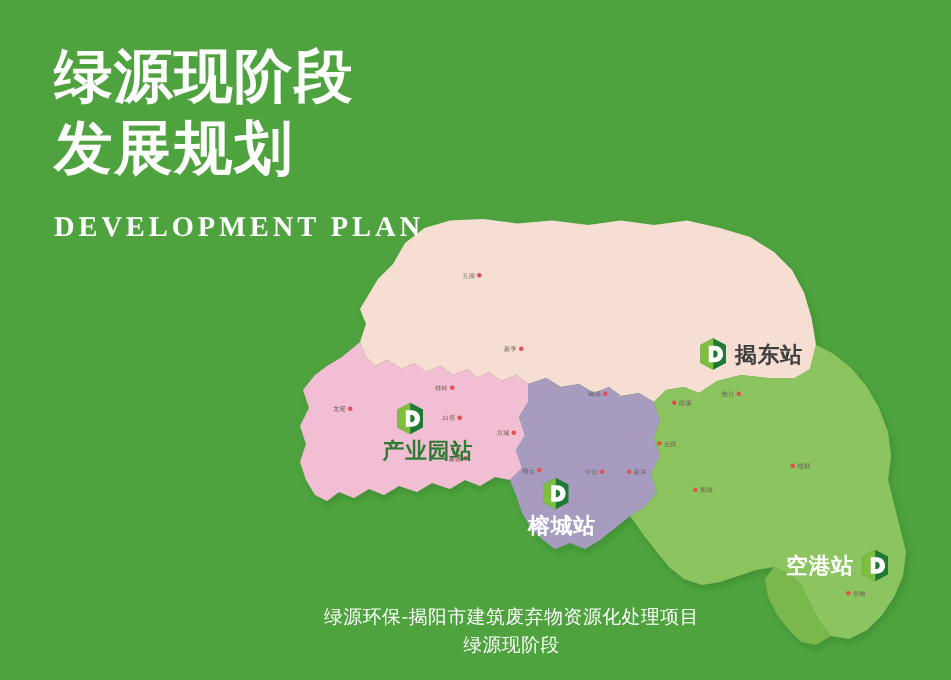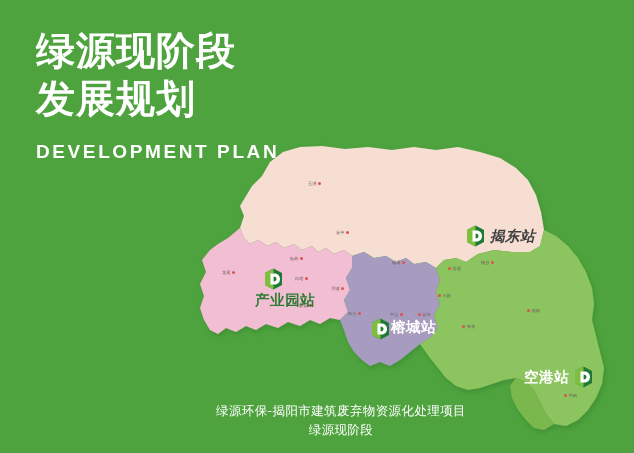--- a/index.html
+++ b/index.html
@@ -18,21 +18,21 @@
   }
   .headline .l1,.headline .l2{
     font-size:39px;line-height:44px;font-weight:700;
     letter-spacing:1px;white-space:nowrap;
     font-family:Liberation Mono, monospace;
   }
   .headline .l2{margin-top:4px;}
   .headline .sub{
     margin-top:17px;font-size:19px;font-weight:700;
     letter-spacing:2.6px;white-space:nowrap;
-    font-family:Liberation Sans, sans-serif;
+    font-family:Liberation Serif, serif;
     text-align:right;
   }
 
   
   .caption{
     position:absolute;left:0;right:0;bottom:14px;z-index:40;
     text-align:center;color:#ffffff;
   }
   .caption .c1,.caption .c2{
     font-size:12.5px;line-height:19px;font-weight:400;
@@ -49,21 +49,21 @@
   .station{position:absolute;z-index:30;display:flex;align-items:center;gap:5px;white-space:nowrap;}
   .station .slabel{
     font-size:14.5px;font-weight:700;letter-spacing:.6px;
     font-family:"DejaVu Sans","Liberation Sans",sans-serif;
   }
   .st-jiedong{left:466px;top:225px;}
   .st-jiedong .slabel{color:#3f3f3f;}
   .st-chanye{left:255px;top:268px;flex-direction:column;align-items:flex-start;gap:1px;}
   .st-chanye .logo{margin-left:9px;}
   .st-chanye .slabel{color:#2e7c33;}
-  .st-rongcheng{left:362px;top:318px;flex-direction:row;align-items:flex-start;gap:1px;}
+  .st-rongcheng{left:352px;top:318px;flex-direction:column;align-items:flex-start;gap:1px;}
   .st-rongcheng .logo{margin-left:9px;}
   .st-rongcheng .slabel{color:#ffffff;}
   .st-konggang{left:524px;top:366px;}
   .st-konggang .slabel{color:#ffffff;}
 
   .logo{width:19px;height:22px;flex:none;display:block;}
 
   
   .city{position:absolute;z-index:25;display:flex;align-items:center;gap:1.5px;white-space:nowrap;}
   .city .cname{font-size:4.2px;color:#6b5b58;font-family:"DejaVu Sans",sans-serif;letter-spacing:.1px;}
@@ -186,21 +186,21 @@
       <span class="cdot"></span>
     </div>
   </div>
 
   <div class="station st-jiedong">
     <svg class="logo" viewBox="0 0 38 44">
       <path d="M19 1 L36 10 L36 34 L19 43 L2 34 L2 10 Z" fill="#1f7a36"></path>
       <path d="M19 1 L2 10 L2 34 L19 43 Z" fill="#7ebf3f"></path>
       <path d="M13 11 L21 11 C28 11 32 16 32 22 C32 28 28 33 21 33 L13 33 Z M19 17 L19 27 C23 27 25 25 25 22 C25 19 23 17 19 17 Z" fill="#ffffff"></path>
     </svg>
-    <span class="slabel" style="color: rgb(63, 63, 63); font-style: italic;">揭东站</span>
+    <span class="slabel" style="color: rgb(63, 63, 63);">揭东站</span>
   </div>
 
   <div class="station st-chanye">
     <svg class="logo" viewBox="0 0 38 44">
       <path d="M19 1 L36 10 L36 34 L19 43 L2 34 L2 10 Z" fill="#1f7a36"></path>
       <path d="M19 1 L2 10 L2 34 L19 43 Z" fill="#7ebf3f"></path>
       <path d="M13 11 L21 11 C28 11 32 16 32 22 C32 28 28 33 21 33 L13 33 Z M19 17 L19 27 C23 27 25 25 25 22 C25 19 23 17 19 17 Z" fill="#ffffff"></path>
     </svg>
     <span class="slabel" style="color: rgb(46, 124, 51);">产业园站</span>
   </div>

